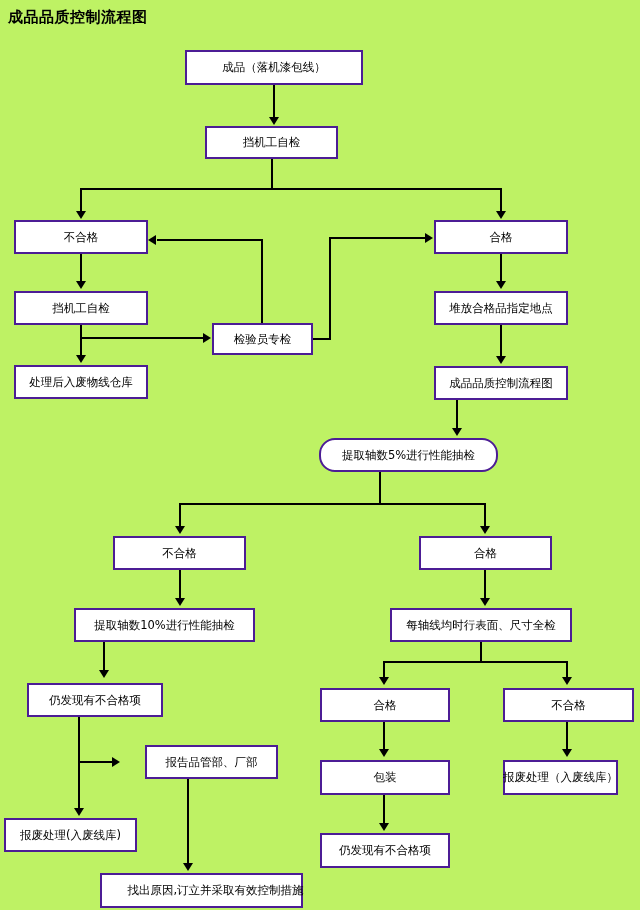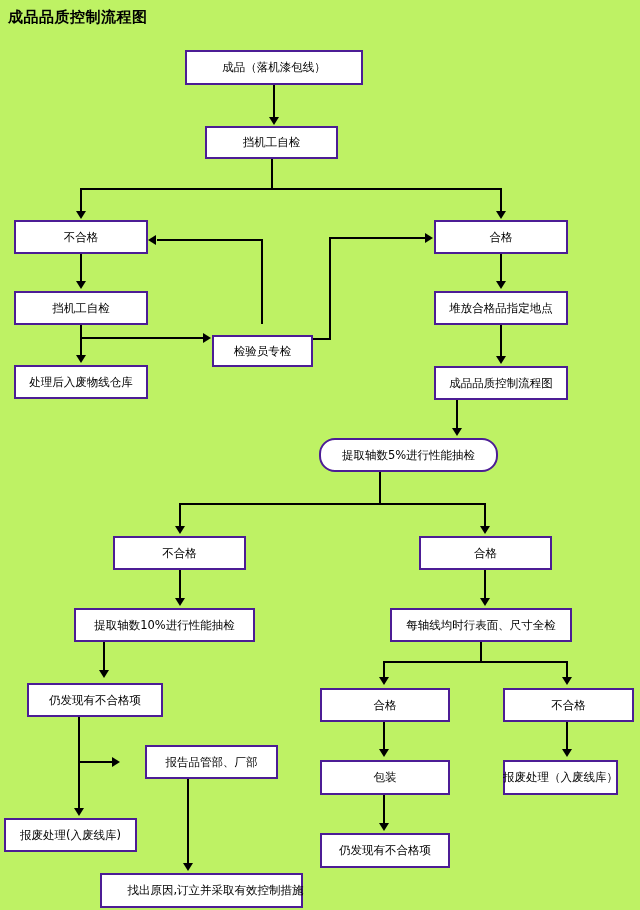--- a/index.html
+++ b/index.html
@@ -155,21 +155,21 @@
 
   <div class="edge v" style="left:566px; top:722px; height:28px;"></div>
   <div class="arrow down" style="left:562px; top:749px;"></div>
 
   <div class="node" style="left:185px; top:50px;  width:178px; height:35px;">成品（落机漆包线）</div>
   <div class="node" style="left:205px; top:126px; width:133px; height:33px;">挡机工自检</div>
   <div class="node" style="left:14px;  top:220px; width:134px; height:34px;">不合格</div>
   <div class="node" style="left:434px; top:220px; width:134px; height:34px;">合格</div>
   <div class="node" style="left:14px;  top:291px; width:134px; height:34px;">挡机工自检</div>
   <div class="node" style="left:434px; top:291px; width:134px; height:34px;">堆放合格品指定地点</div>
-  <div class="node" style="left:212px; top:323px; width:101px; height:32px;margin-top:12px;">检验员专检</div>
+  <div class="node" style="left:212px; top:323px; width:101px; height:32px;">检验员专检</div>
   <div class="node" style="left:14px;  top:365px; width:134px; height:34px;">处理后入废物线仓库</div>
   <div class="node" style="left:434px; top:366px; width:134px; height:34px;">成品品质控制流程图</div>
   <div class="node" style="left:319px; top:438px; width:179px; height:34px;border-radius:16px;">提取轴数5%进行性能抽检</div>
   <div class="node" style="left:113px; top:536px; width:133px; height:34px;">不合格</div>
   <div class="node" style="left:419px; top:536px; width:133px; height:34px;">合格</div>
   <div class="node" style="left:74px;  top:608px; width:181px; height:34px;">提取轴数10%进行性能抽检</div>
   <div class="node" style="left:390px; top:608px; width:182px; height:34px;">每轴线均时行表面、尺寸全检</div>
   <div class="node" style="left:27px;  top:683px; width:136px; height:34px;">仍发现有不合格项</div>
   <div class="node" style="left:320px; top:688px; width:130px; height:34px;">合格</div>
   <div class="node" style="left:503px; top:688px; width:131px; height:34px;">不合格</div>

